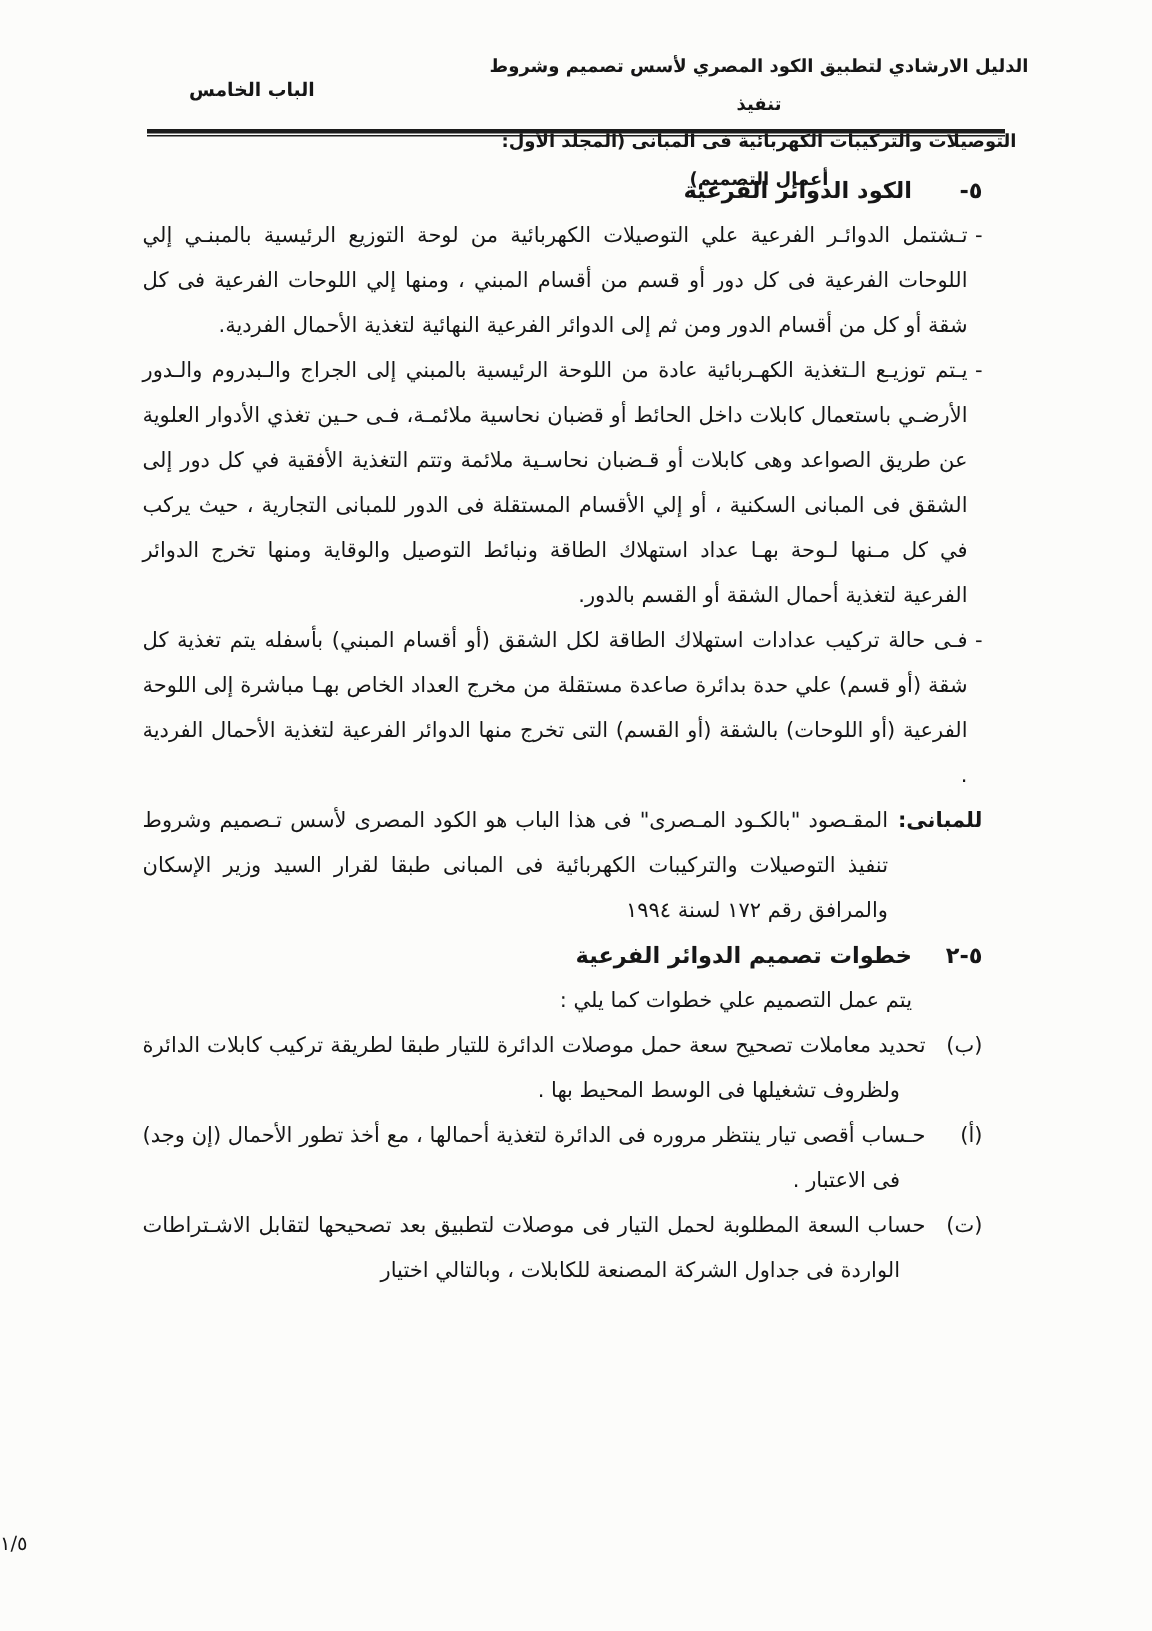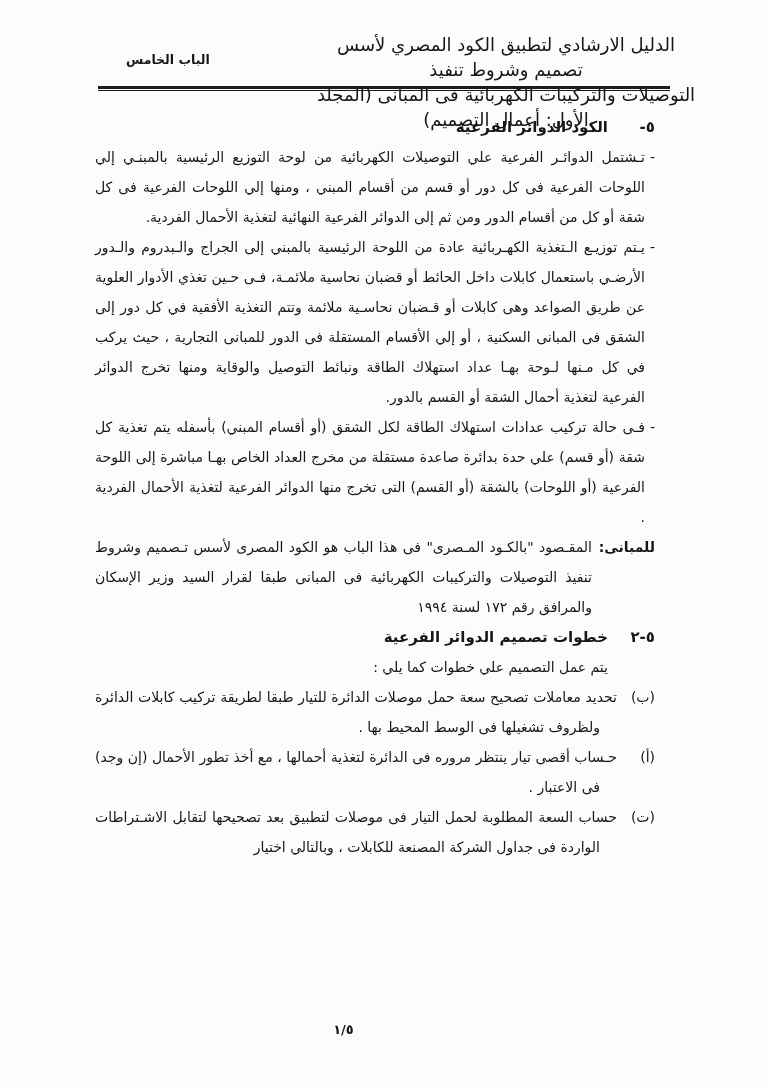--- a/index.html
+++ b/index.html
@@ -8,22 +8,22 @@
     background: #fcfcfa;
     position: relative;
     overflow: hidden;
     direction: rtl;
     color: #161616;
     font-family: "DejaVu Sans", sans-serif;
   }
   
   .hdr-title {
     position: absolute; top: 32px; right: 72px; width: 380px;
-    text-align: center; font-weight: normal;
-    font-size: 18px; line-height: 25px;
+    text-align: center; font-weight: bold;
+    font-size: 12px; line-height: 25px;
   }
   .hdr-chapter {
     position: absolute; top: 52px; left: 126px;
     font-weight: bold; font-size: 12.5px;
   }
   .hdr-rule {
     position: absolute; top: 86px; left: 98px; width: 572px; height: 5px;
     border-top: 3px solid #1b1b1b; border-bottom: 1px solid #1b1b1b;
     box-sizing: border-box;
   }
@@ -39,21 +39,21 @@
   .dash { display: inline-block; width: 10px; text-indent: 0; }
   .note { text-align: justify; padding-right: 63px; text-indent: -63px; }
   .note-label { display: inline-block; width: 63px; font-weight: bold; text-indent: 0; }
   .sec52 { }
   .sec-intro { font-weight: normal; padding-right: 47px; }
   .item { text-align: justify; padding-right: 55px; text-indent: -55px; }
   .marker { display: inline-block; width: 38px; text-indent: 0; }
   
   .page-num {
     position: absolute; top: 1022px; left: 0; width: 687px;
-    text-align: center; font-size: 13px; font-weight: bold;
+    text-align: left; font-size: 13px;
   }
 </style>
 </head>
 <body>
 
 <header>
   <div class="hdr-title">
     <div>الدليل الارشادي لتطبيق الكود المصري لأسس تصميم وشروط تنفيذ</div>
     <div>التوصيلات والتركيبات الكهربائية فى المبانى (المجلد الأول: أعمال التصميم)</div>
   </div>

